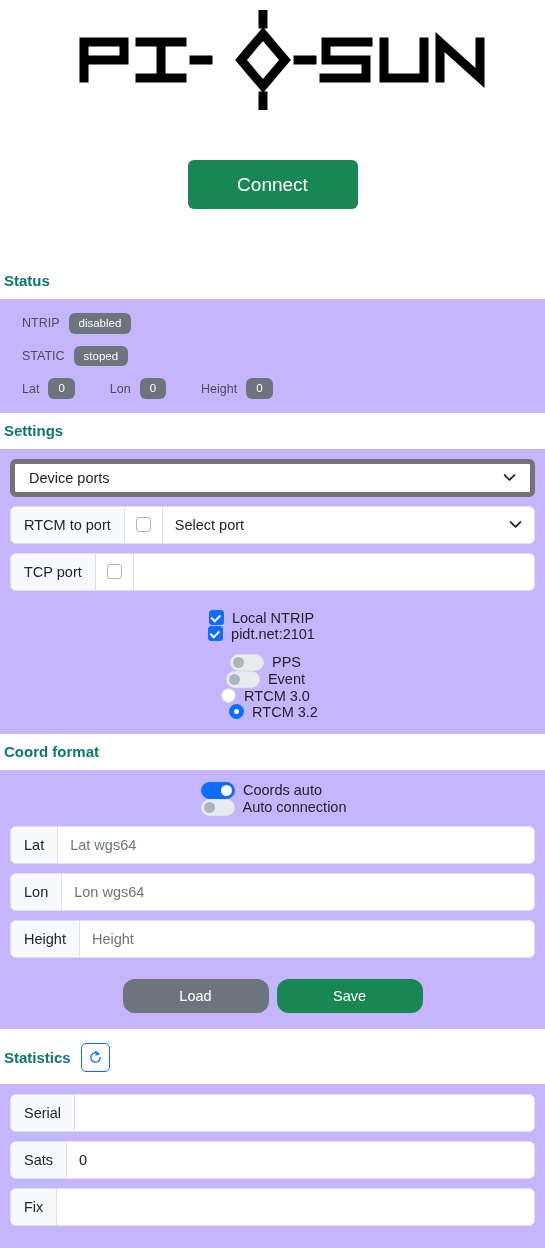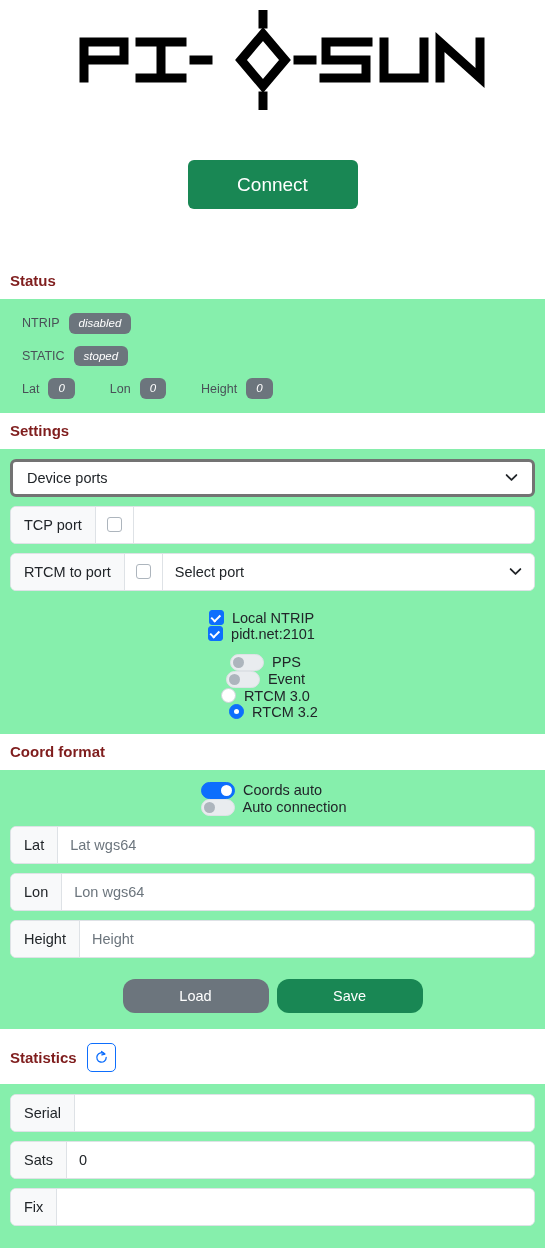--- a/index.html
+++ b/index.html
@@ -46,30 +46,30 @@
     font-size: 19px;
     padding: 15px 34px;
     min-width: 170px;
   }
   .btn-gray { background: #6c757d; }
   .btn-green { background: #198754; }
 
   
   .section-head {
     background: #ffffff;
-    padding: 9px 10px 10px 10px;
+    padding: 9px 10px 10px 4px;
     font-size: 15px;
     font-weight: bold;
-    color: #7f1d1d;
+    color: #0f766e;
     display: flex;
     align-items: center;
     gap: 10px;
   }
   .panel {
-    background: #86efac;
+    background: #c4b5fd;
     padding: 10px 10px 12px 10px;
   }
 
   
   .status-row {
     display: flex;
     align-items: center;
     padding: 6px 0 6px 12px;
     font-size: 12.5px;
     color: #495057;
@@ -78,21 +78,20 @@
   .badge {
     display: inline-block;
     background: #6c757d;
     color: #ffffff;
     font-size: 11.5px;
     border-radius: 6px;
     padding: 4px 10px;
     line-height: 1.1;
     min-width: 26px;
     text-align: center;
-    font-style: italic;
   }
   .coord-row {
     display: flex;
     align-items: center;
     padding: 6px 0 4px 12px;
     font-size: 12.5px;
     color: #495057;
     gap: 9px;
   }
   .coord-cell { display: flex; align-items: center; gap: 9px; margin-right: 26px; }
@@ -148,21 +147,21 @@
     flex: 1;
     padding: 0 12px;
     font-size: 14.5px;
     color: #212529;
     background: #ffffff;
     cursor: pointer;
     min-width: 0;
   }
   .sel-standalone {
     background: #ffffff;
-    border: 3px solid #737373;
+    border: 5px solid #737373;
     border-radius: 6px;
     height: 38px;
     display: flex;
     align-items: center;
     justify-content: space-between;
     padding: 0 14px;
     font-size: 14.5px;
     margin-bottom: 9px;
     cursor: pointer;
   }
@@ -350,38 +349,38 @@
 <div class="panel">
 
   <div class="sel-standalone">
     <span>Device ports</span>
     <svg class="chev" viewBox="0 0 16 16">
         <path d="M2 5 L8 11 L14 5" fill="none" stroke="#212529" stroke-width="2.2" stroke-linecap="round" stroke-linejoin="round"></path>
       </svg>
   </div>
 
   <div class="igroup">
-    <span class="ig-label">TCP port</span>
-    <span class="ig-check">
-      <span class="cbox"></span>
-    </span>
-    <input class="ig-input" type="text" value="" placeholder="" style="">
-  </div>
-
-  <div class="igroup">
     <span class="ig-label">RTCM to port</span>
     <span class="ig-check">
       <span class="cbox"></span>
     </span>
     <span class="selectbox">
       <span>Select port</span>
       <svg class="chev" viewBox="0 0 16 16">
           <path d="M2 5 L8 11 L14 5" fill="none" stroke="#212529" stroke-width="2.2" stroke-linecap="round" stroke-linejoin="round"></path>
         </svg>
     </span>
+  </div>
+
+  <div class="igroup">
+    <span class="ig-label">TCP port</span>
+    <span class="ig-check">
+      <span class="cbox"></span>
+    </span>
+    <input class="ig-input" type="text" value="" placeholder="" style="">
   </div>
 
   <div class="opt-row" style="padding-top:10px;">
     <label class="opt">
       <span class="cbox on"></span>
       <span>Local NTRIP</span>
     </label>
     <label class="opt">
       <span class="cbox on"></span>
       <span>pidt.net:2101</span>

